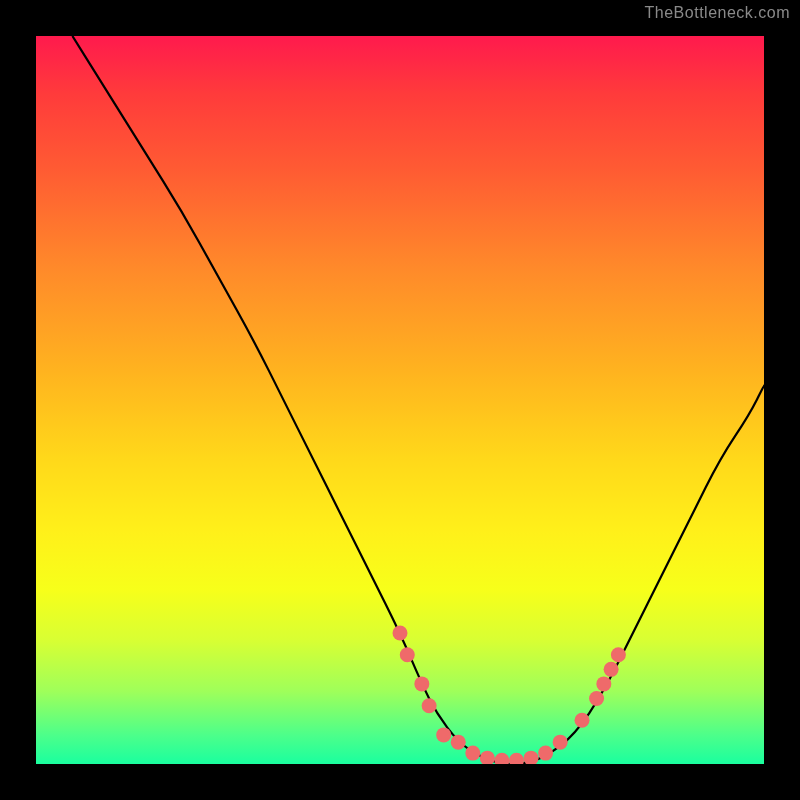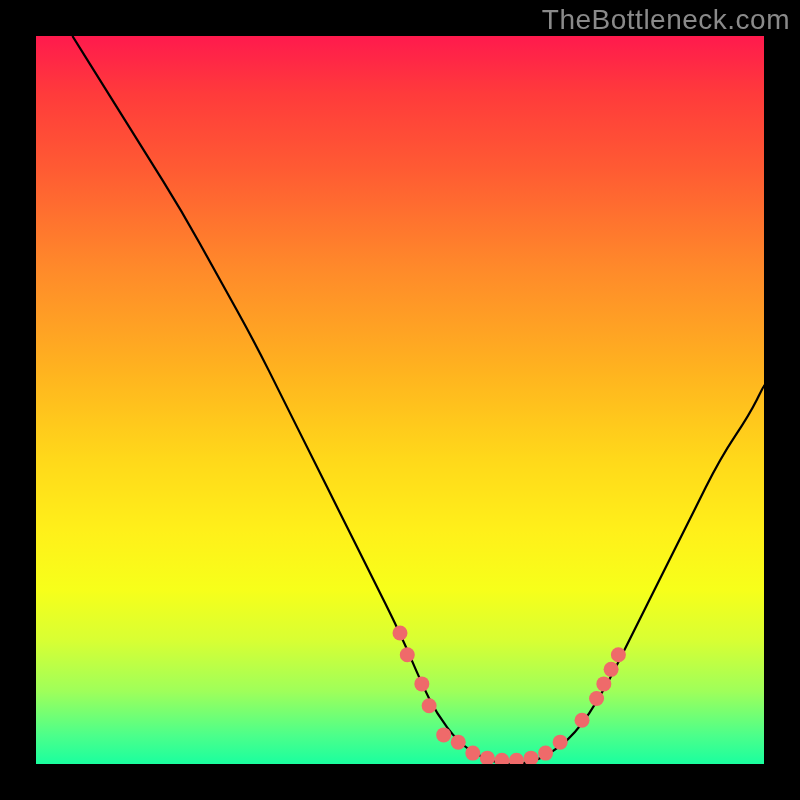--- a/index.html
+++ b/index.html
@@ -43,21 +43,21 @@
     left: 0;
     top: 0;
     width: 728px;
     height: 728px;
   }
   .watermark {
     position: absolute;
     top: 4px;
     right: 10px;
     font-family: Arial, Helvetica, sans-serif;
-    font-size: 28px;
+    font-size: 16px;
     color: #8a8a8a;
     letter-spacing: 0.5px;
     user-select: none;
   }
 </style>
 </head>
 <body>
 
 <div class="frame">
   <div class="plot">

